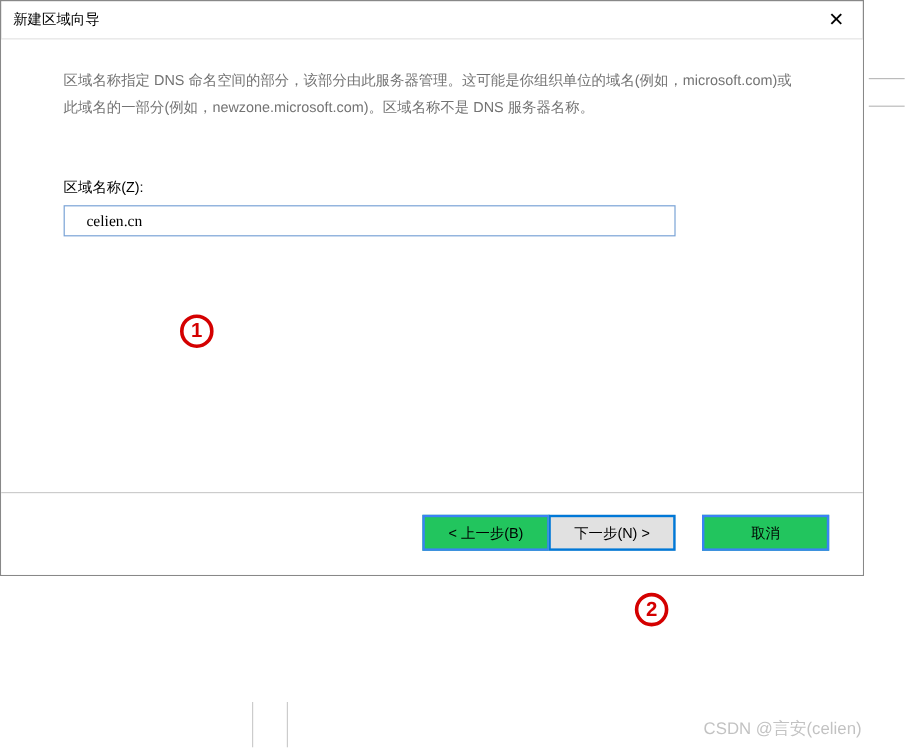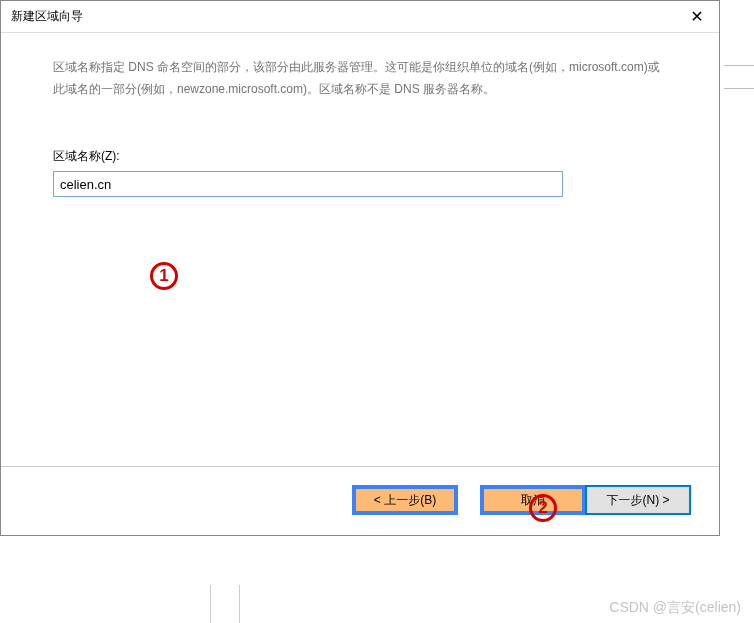--- a/index.html
+++ b/index.html
@@ -7,21 +7,21 @@
       font-family: "Microsoft YaHei", "Segoe UI", Tahoma, sans-serif;
       font-size: 12px;
       background: #fff;
       width: 754px;
       height: 623px;
       overflow: hidden;
       position: relative;
     }
     .dialog {
       width: 720px;
-      height: 536px;
+      height: 480px;
       border: 1px solid #888;
       background: #fff;
       display: flex;
       flex-direction: column;
       position: relative;
     }
     .titlebar {
       height: 32px;
       display: flex;
       align-items: center;
@@ -71,42 +71,42 @@
     .desc {
       font-size: 12px;
       line-height: 1.8;
       color: #737373;
       margin-bottom: 48px;
     }
     .field-label { font-size: 12px; margin-bottom: 6px; display: block; }
     .zone-input {
       width: 510px;
       height: 26px;
-      padding: 2px 6px;
+      padding: 2px 18px;
       font-size: 13px;
       border: 1px solid #7aa3d6;
       outline: none;
-      font-family: Liberation Sans, sans-serif;
+      font-family: Liberation Serif, serif;
     }
     .button-bar {
       border-top: 1px solid #ccc;
       padding: 18px 28px 20px 0;
       display: flex;
       justify-content: flex-end;
       gap: 0;
       background: #fff;
     }
     .btn {
       height: 30px;
       min-width: 106px;
       padding: 0 14px;
       font-size: 12px;
       font-family: inherit;
-      border: 4px solid #3b82f6;
-      background: #fdba74;
+      border: 2px solid #3b82f6;
+      background: #22c55e;
       cursor: pointer;
       margin-left: 0;
     }
     .btn.default {
       border: 2px solid #0078d7;
       background: #e1e1e1;
     }
     .btn + .btn.adjacent { margin-left: -1px; }
     .btn-gap { margin-left: 22px; }
     .badge {
@@ -115,21 +115,21 @@
       border: 3px solid #d40000;
       border-radius: 50%;
       display: flex; align-items: center; justify-content: center;
       color: #d40000; font-weight: bold; font-size: 17px;
       background: transparent;
       z-index: 5;
     }
     .badge1 { top: 262px; left: 150px; }
     .badge2 { top: 494px; left: 529px; }
     .watermark {
-      position: absolute; bottom: 6px; right: 13px;
+      position: absolute; bottom: 6px; right: 36px;
       color: rgba(120,120,120,0.45); font-size: 14px;
       font-family: sans-serif;
       pointer-events:none;
       margin-top:21px;
     }
     .extra-line {
       position:absolute; top:65px; right:0; width:30px; height:24px;
       border-top:1px solid #bbb; border-bottom:1px solid #bbb;
     }
     .bottom-stub {
@@ -150,22 +150,22 @@
 
 
   <div class="content">
     <p class="desc">区域名称指定 DNS 命名空间的部分，该部分由此服务器管理。这可能是你组织单位的域名(例如，microsoft.com)或此域名的一部分(例如，newzone.microsoft.com)。区域名称不是 DNS 服务器名称。</p>
     <label class="field-label">区域名称(Z):</label>
     <input class="zone-input" type="text" value="celien.cn" style="">
   </div>
 
   <div class="button-bar">
     <button class="btn">&lt; 上一步(B)</button>
+    <button class="btn default adjacent">下一步(N) &gt;</button>
     <button class="btn btn-gap">取消</button>
-    <button class="btn default adjacent">下一步(N) &gt;</button>
   </div>
 </div>
 
 <div class="badge badge1">1</div>
 <div class="badge badge2">2</div>
 <div class="extra-line"></div>
 <div class="bottom-stub"></div>
 <div class="watermark">CSDN @言安(celien)</div>
 
 </body></html>

